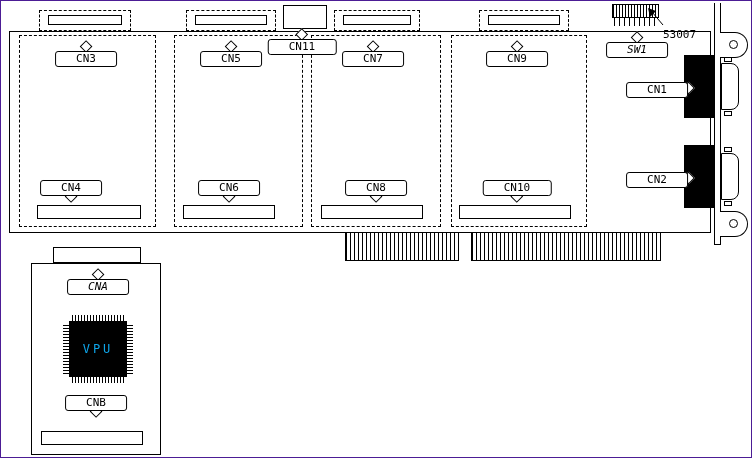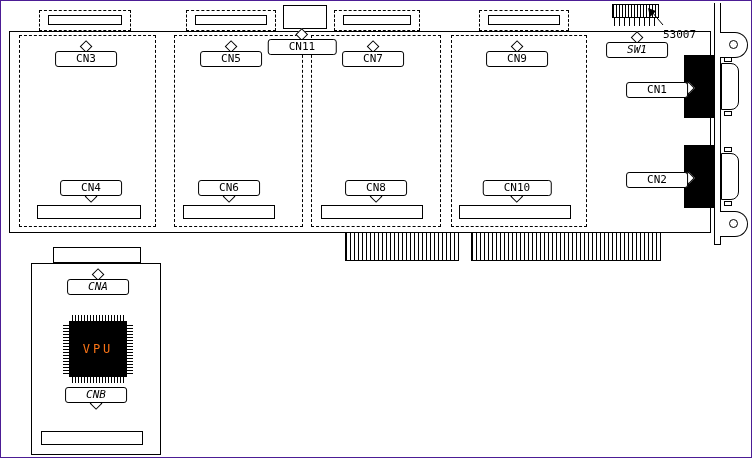--- a/index.html
+++ b/index.html
@@ -35,21 +35,21 @@
   }
 
   
   .tab { position:absolute; border:1px solid #000; border-left:none; border-radius:0 13px 13px 0; background:#fff; }
   .hole { position:absolute; width:9px; height:9px; border:1px solid #000; border-radius:50%; background:#fff; }
   .shell { position:absolute; border:1px solid #000; border-radius:0 8px 8px 0; background:#fff; }
   .screw { position:absolute; width:8px; height:5px; border:1px solid #000; background:#fff; }
 
   
   .chip-body { position:absolute; left:6px; top:6px; right:6px; bottom:6px; background:#000;
-    color:#f97316; display:flex; align-items:center; justify-content:center;
+    color:#0ea5e9; display:flex; align-items:center; justify-content:center;
     font-size:12px; letter-spacing:3px; }
   .pins-h { position:absolute; left:9px; right:9px; height:6px;
     background:repeating-linear-gradient(90deg,#000 0 1px,transparent 1px 3px); }
   .pins-v { position:absolute; top:9px; bottom:9px; width:6px;
     background:repeating-linear-gradient(0deg,#000 0 1px,transparent 1px 3px); }
 
   
   .callout { position:absolute; transform:translateX(-50%); white-space:nowrap; }
   .callout .box {
     position:relative; z-index:2; display:inline-block;
@@ -165,38 +165,38 @@
     <span class="box">SW1</span>
   </div>
   <div class="callout tail-right" style="left:656px; top:77px;">
     <span class="tail"></span>
     <span class="box">CN1</span>
   </div>
   <div class="callout tail-right" style="left:656px; top:167px;">
     <span class="tail"></span>
     <span class="box">CN2</span>
   </div>
-  <div class="callout tail-down" style="left:90px; top:175px;">
+  <div class="callout tail-down" style="left:70px; top:175px;">
     <span class="tail"></span>
     <span class="box">CN4</span>
   </div>
   <div class="callout tail-down" style="left:228px; top:175px;">
     <span class="tail"></span>
     <span class="box">CN6</span>
   </div>
   <div class="callout tail-down" style="left:375px; top:175px;">
     <span class="tail"></span>
     <span class="box">CN8</span>
   </div>
   <div class="callout tail-down" style="left:516px; top:175px;">
     <span class="tail"></span>
     <span class="box">CN10</span>
   </div>
   <div class="callout tail-up" style="left:97px; top:274px;font-style:italic;">
     <span class="tail"></span>
     <span class="box">CNA</span>
   </div>
-  <div class="callout tail-down" style="left:95px; top:382px;font-style:italic;">
+  <div class="callout tail-down" style="left:95px; top:390px;">
     <span class="tail"></span>
     <span class="box">CNB</span>
   </div>
 
 </div>
 
 </body></html>

